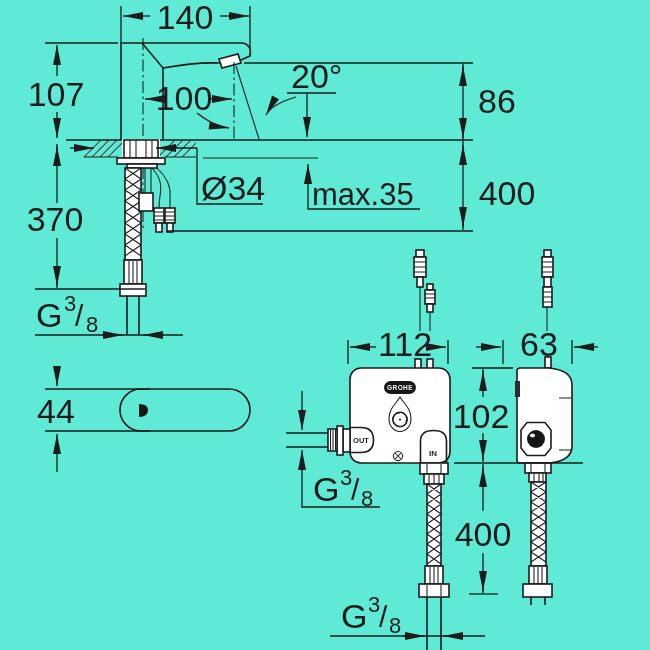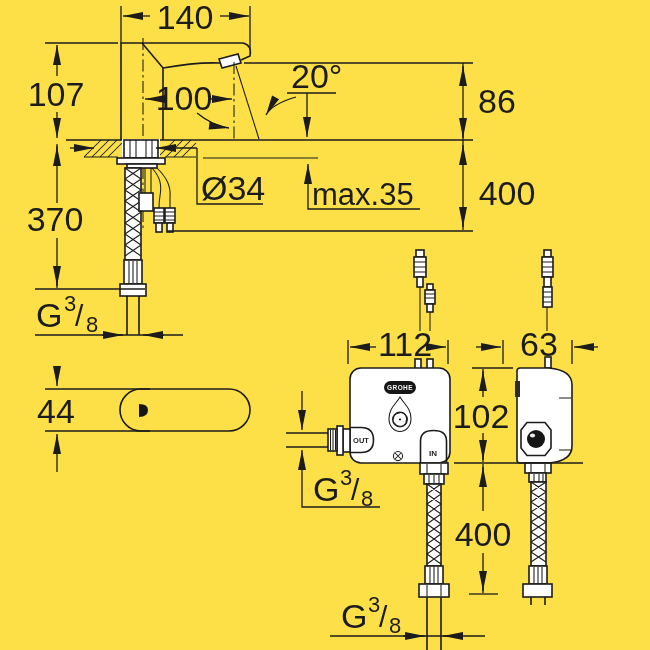--- a/index.html
+++ b/index.html
@@ -1,16 +1,16 @@
 <!DOCTYPE html>
 <html><head>
 <meta charset="utf-8">
 <style>
   html,body{margin:0;padding:0;background:#fff;}
-  #stage{position:relative;width:650px;height:650px;background:#fde047;overflow:hidden;}
+  #stage{position:relative;width:650px;height:650px;background:#5eead4;overflow:hidden;}
   svg{position:absolute;left:0;top:0;}
   text{font-family:"Liberation Sans", sans-serif;fill:#1c1c1c;}
   .d34{font-size:34px;}
   .d31{font-size:31px;}
   .d30{font-size:30px;}
   .d22{font-size:22px;}
   .tiny{font-size:7.5px;font-weight:bold;}
   .in-lbl{font-size:8px;font-weight:bold;}
   .badge-txt{font-size:6.5px;font-weight:bold;fill:#f3f3f3;letter-spacing:.4px;}
   .o{stroke:#1c1c1c;stroke-width:1.6;fill:none;}

